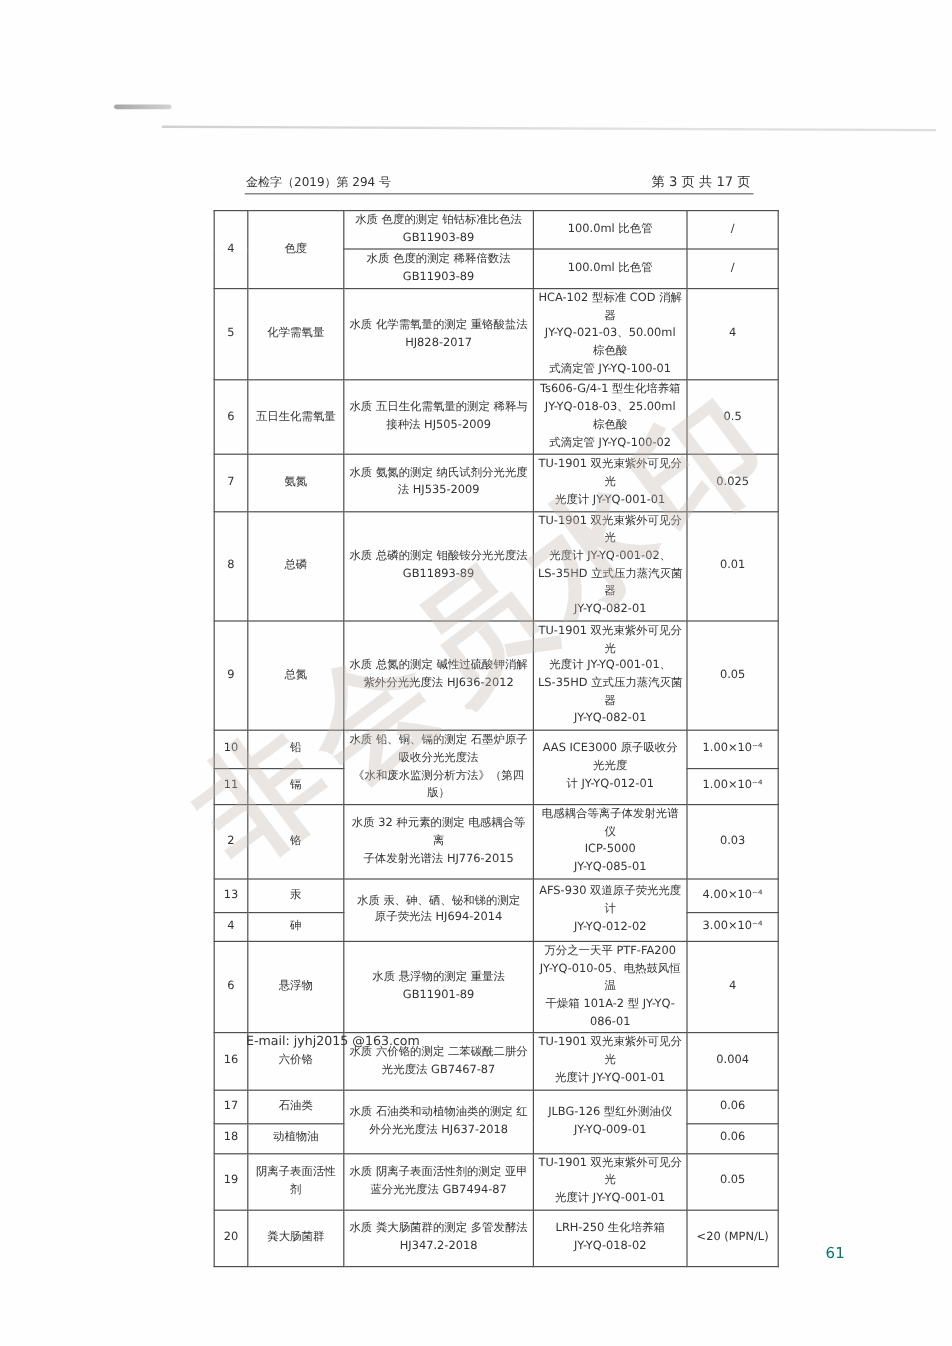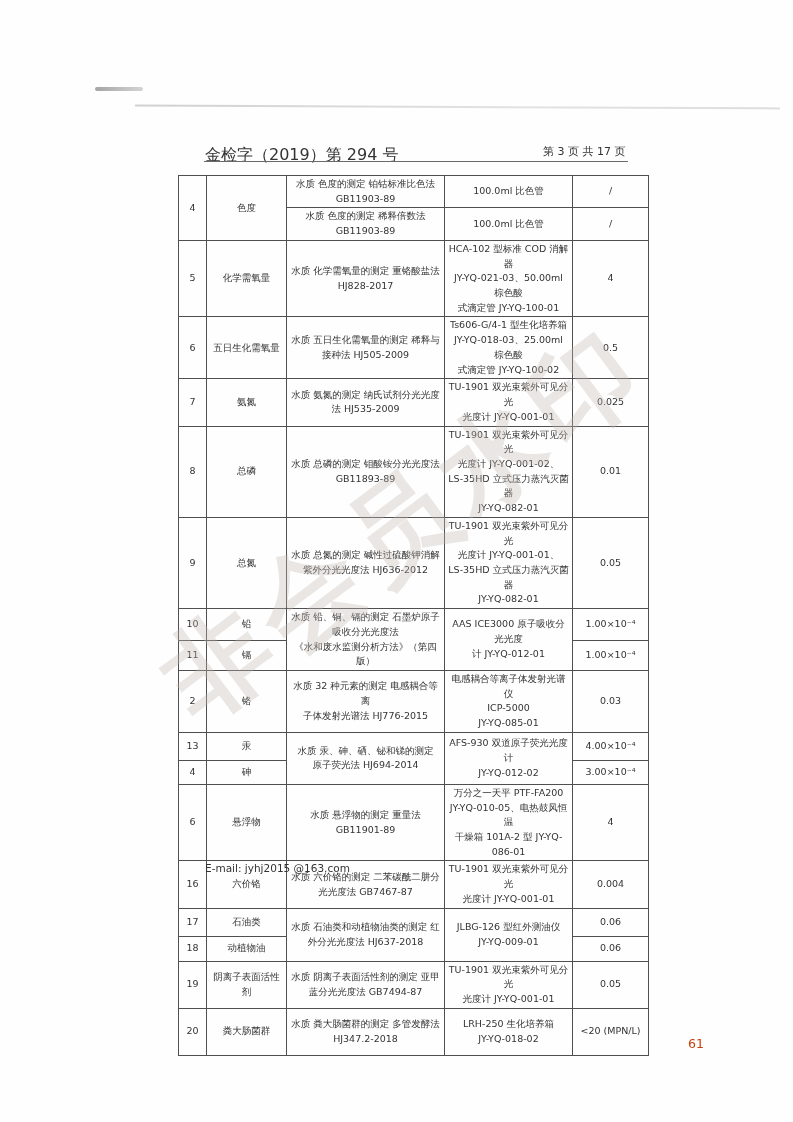--- a/index.html
+++ b/index.html
@@ -10,21 +10,21 @@
     color:#3a3a3a;
   }
   .sheet{position:absolute;inset:0;background:#fefefe;}
   
   .streak-blob{position:absolute;left:95px;top:87px;width:48px;height:4px;
     background:linear-gradient(to right,#8f8f8f,#c9c9c9);border-radius:2px;opacity:.8;}
   .streak-line{position:absolute;left:135px;top:106px;width:645px;height:2px;
     background:linear-gradient(to right,#bdbdbd,#d6d6d6 60%,#cfcfcf);opacity:.7;
     transform:rotate(.25deg);}
   
-  .doc-number{position:absolute;left:205px;top:145px;font-size:16px;color:#333;}
+  .doc-number{position:absolute;left:205px;top:145px;font-size:10px;color:#333;}
   .page-indicator{position:absolute;left:543px;top:144px;font-size:11px;color:#333;}
   .header-rule{position:absolute;left:204px;top:161px;width:424px;height:1px;background:#6a6a6a;}
   
   .watermark{
     position:absolute;left:75px;top:455px;width:660px;
     font-size:104px;font-weight:700;letter-spacing:10px;white-space:nowrap;
     color:rgba(193,184,178,0.34);
     transform:rotate(-37deg);transform-origin:center center;
     pointer-events:none;z-index:5;text-align:center;
   }
@@ -39,21 +39,21 @@
     text-align:center;vertical-align:middle;
     padding:1px 3px;white-space:pre-line;
     overflow:hidden;
   }
   
   .footer{position:absolute;left:205px;top:858px;font-size:10.5px;color:#333;z-index:2;}
   .footer .company{text-decoration:underline;}
   .footer .sep{display:inline-block;width:10px;}
   .footer .line2{margin-top:4px;}
   
-  .pdf-page-number{position:absolute;left:688px;top:1036px;font-size:12.5px;color:#c2410c;z-index:2;}
+  .pdf-page-number{position:absolute;left:688px;top:1036px;font-size:12.5px;color:#0f766e;z-index:2;}
 </style>
 </head>
 <body>
 
 <div class="sheet">
 
   <div class="streak-blob"></div>
   <div class="streak-line"></div>
 
   <span class="doc-number">金检字（2019）第 294 号</span>

